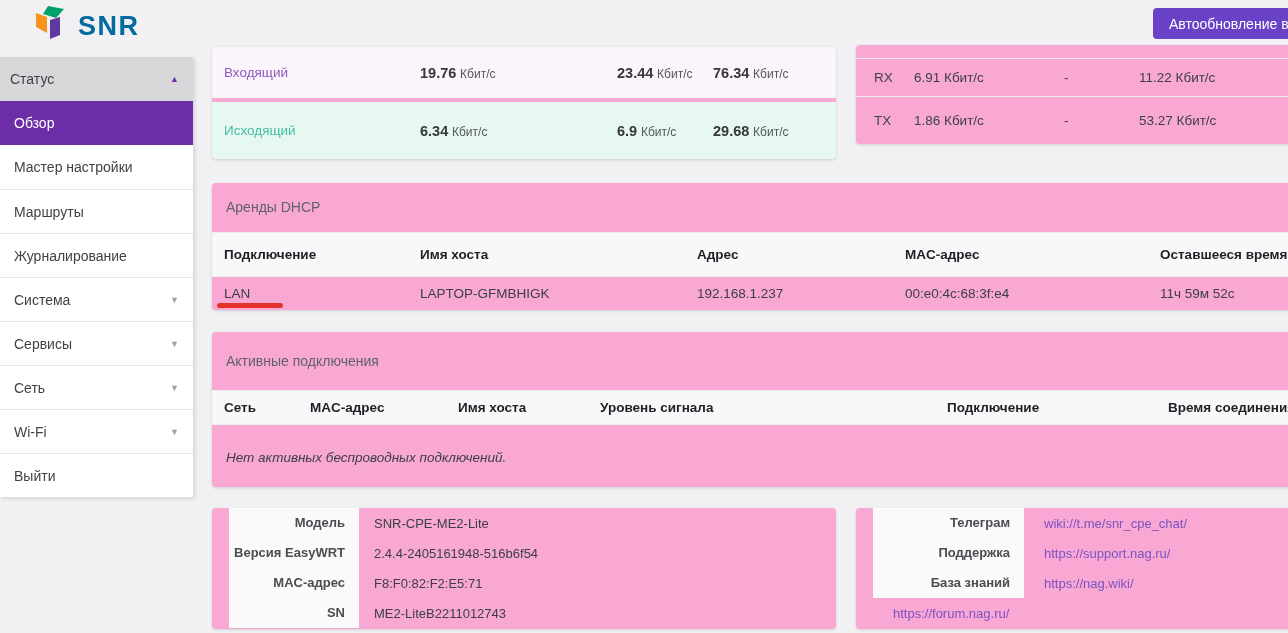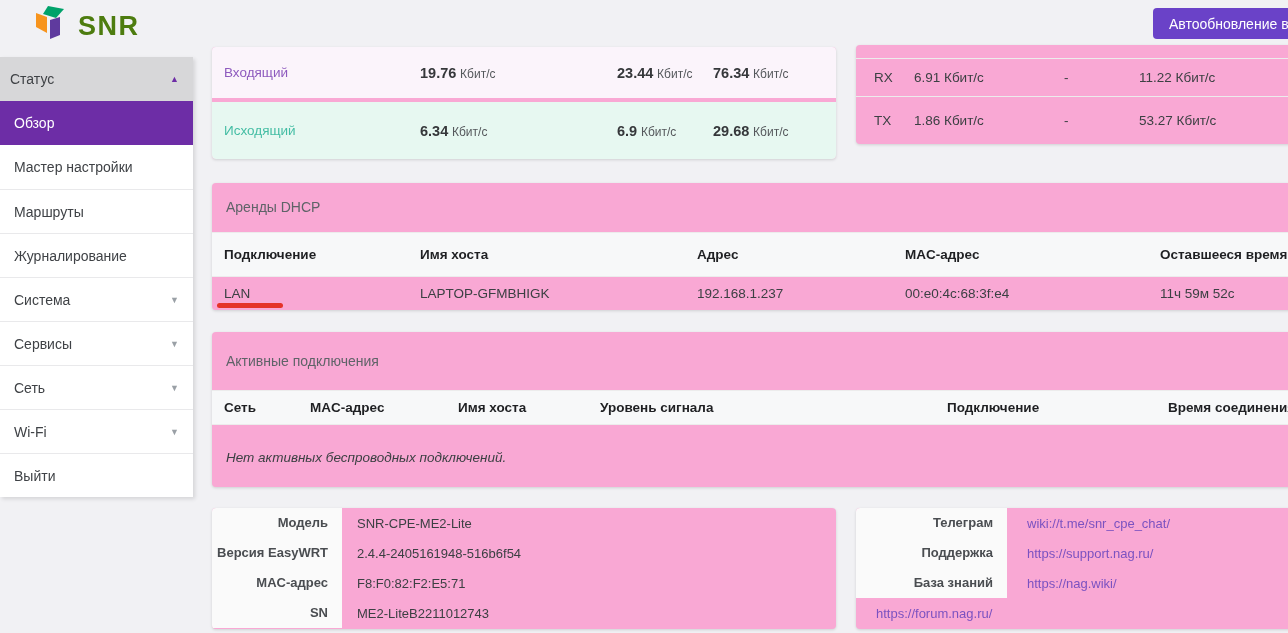--- a/index.html
+++ b/index.html
@@ -13,21 +13,21 @@
   }
   .panel {
     position:absolute;
     background:#f9a8d4;
     border-radius:4px;
     box-shadow:0 1px 3px rgba(0,0,0,.14);
     overflow:hidden;
   }
   
   .logo { position:absolute; left:34px; top:6px; display:flex; align-items:center; gap:8px; }
-  .logo-text { font-size:27px; font-weight:800; color:#4d7c0f; letter-spacing:1.5px; }
+  .logo-text { font-size:27px; font-weight:800; color:#0369a1; letter-spacing:1.5px; }
   .autoupdate-btn {
     position:absolute; left:1153px; top:8px; height:31px; width:220px;
     background:#6a42c8; color:#fff; border:none; border-radius:4px;
     font-family:"Liberation Sans", sans-serif; font-size:14px;
     text-align:left; padding:0 16px; white-space:nowrap; cursor:pointer;
   }
   
   .sidebar {
     position:absolute; left:0; top:57px; width:193px;
     background:#fff; box-shadow:2px 2px 4px rgba(0,0,0,.12);
@@ -85,21 +85,21 @@
   }
   .conn-panel .thead { height:35px; }
   .empty-note { font-style:italic; color:#3c4043; padding:25px 0 0 14px; white-space:nowrap; }
   .annotation-underline {
     position:absolute; left:217px; top:303px; width:66px; height:5px;
     background:#e53329; border-radius:3px; z-index:5;
   }
   
   .info-panel { left:212px; top:508px; width:624px; height:121px; }
   .links-panel { left:856px; top:508px; width:440px; height:121px; }
-  .kv-row { display:grid; height:30px; align-items:center; white-space:nowrap; }
+  .kv-row { display:grid; height:30px; align-items:center; white-space:nowrap;margin-left:17px; }
   .info-panel .kv-row { grid-template-columns:130px 1fr; }
   .links-panel .kv-row { grid-template-columns:151px 1fr; }
   .kv-label {
     background:#fafafa; height:30px; line-height:30px; text-align:right;
     padding-right:14px; font-weight:700; font-size:13px; color:#4a4d51;
   }
   .info-panel .kv-value { padding-left:15px; font-size:13px; color:#3c4043; }
   .links-panel .kv-value { padding-left:20px; font-size:13px; }
   .kv-value a { color:#7b52c1; text-decoration:none; }
 </style>

